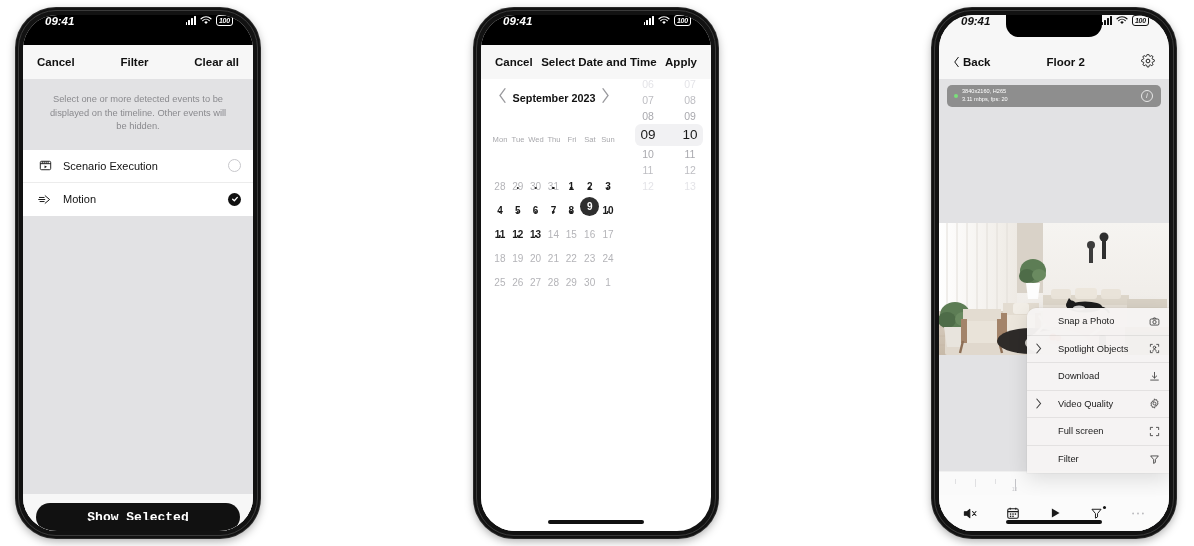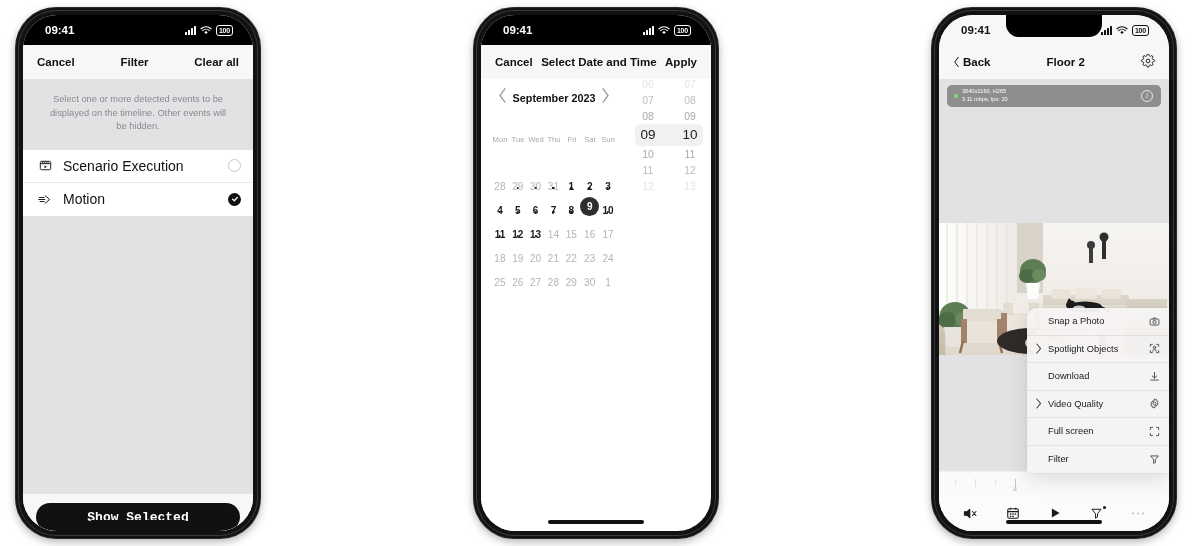--- a/index.html
+++ b/index.html
@@ -31,23 +31,23 @@
     overflow: hidden;
     background: #ffffff;
   }
   #phone1 { left: 16px;  top: 8px; }
   #phone2 { left: 474px; top: 8px; }
   #phone3 { left: 932px; top: 8px; }
 
   
   .statusbar {
     height: 30px;
-    display: flex; align-items: center; justify-content: space-between;
+    display: flex; align-items: flex-start; justify-content: space-between;
     padding: 0 20px 0 22px;
-    font-size: 11.5px; font-weight: bold;
+    font-size: 11.5px; font-weight: bold; font-style: italic;
   }
   .statusbar.dark { background:#000; color:#fff; }
   .statusbar.light { background:#f7f7f7; color:#111; }
   .sb-right { display:flex; align-items:center; gap:4px; }
   .bars { display:flex; align-items:flex-end; gap:1px; height:9px; }
   .bars i { width:2px; background: currentColor; border-radius:.5px; display:block; }
   .bars i:nth-child(1){height:3px;} .bars i:nth-child(2){height:5px;}
   .bars i:nth-child(3){height:7px;} .bars i:nth-child(4){height:9px;}
   .batt {
     font-size:7px; font-weight:bold; line-height:9px;
@@ -82,21 +82,21 @@
     padding: 14px 22px 16px;
     font-size: 9.3px; line-height: 13.5px; color:#8a8a8e; text-align:center;
   }
   .p1-list { background:#fff; }
   .p1-row {
     height: 33px; display:flex; align-items:center; padding: 0 12px;
     border-bottom: 1px solid #ececec; background:#fff;
   }
   .p1-row:last-child { border-bottom:none; }
   .p1-ico { width:20px; display:flex; align-items:center; justify-content:center; color:#111; }
-  .p1-label { flex:1; font-size:14px; color:#111; margin-left:8px; }
+  .p1-label { flex:1; font-size:11px; color:#111; margin-left:8px; }
   .radio-off { width:13px; height:13px; border:1.4px solid #c8c8cc; border-radius:50%; }
   .radio-on {
     width:13px; height:13px; border-radius:50%; background:#111;
     display:flex; align-items:center; justify-content:center;
   }
   .radio-on svg { width:8px; height:8px; }
   .p1-spacer { flex:1; background:#e2e2e4; }
   .p1-footer { background:#f7f7f7; padding: 9px 13px 0; }
   .cta {
     width:100%; height:28px; border-radius:16px; background:#111; color:#fff;
@@ -182,21 +182,21 @@
     box-shadow: 0 0 0 .5px rgba(0,0,0,.05), 0 6px 20px rgba(0,0,0,.12);
     overflow:hidden; z-index:5;
   }
   .mi {
     height:27.5px; display:flex; align-items:center; padding: 0 9px 0 8px;
     border-bottom:1px solid rgba(0,0,0,.07); font-size:9.3px; color:#1a1a1a;
   }
   .mi:last-child { border-bottom:none; }
   .mi-arrow { width:10px; color:#3a3a3a; flex:0 0 auto; display:flex; align-items:center; }
   .mi-arrow.empty { visibility:hidden; }
-  .mi-label { flex:1; margin-left:3px; }
+  .mi-label { flex:1; margin-left:13px; }
   .mi-icon { width:13px; display:flex; align-items:center; justify-content:flex-end; color:#2a2a2a; }
 </style>
 </head>
 <body>
 
 <div class="stage">
 
   <div class="phone" id="phone1">
     <div class="screen">
 

